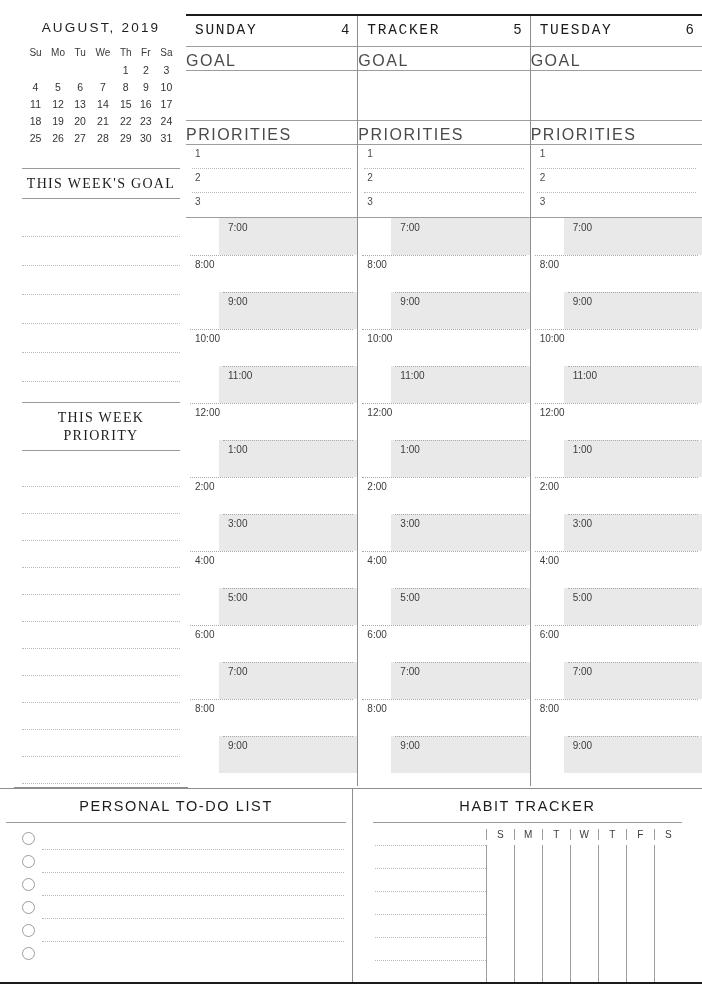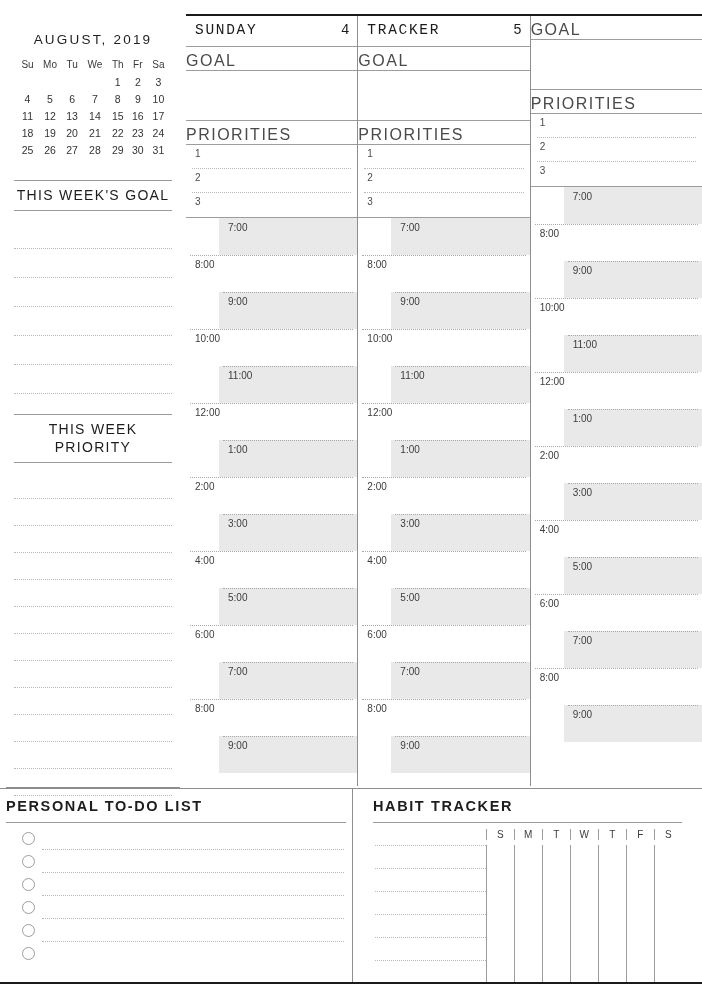--- a/index.html
+++ b/index.html
@@ -18,23 +18,23 @@
 
   
   .dotline {
     border-bottom: 1px dotted #b9b9b9;
     height: 0;
   }
 
   
   .sidebar {
     position: absolute;
-    left: 0; top: 0;
+    left: 8px; top: 0;
     width: 186px; height: 788px;
-    padding: 12px 8px;
+    padding: 0 8px;
   }
   .cal-title {
     text-align: center;
     font-size: 13.5px;
     letter-spacing: 2.2px;
     color: #1f1f1f;
     margin-top: 20px;
   }
   table.mini-cal {
     width: 152px;
@@ -56,20 +56,21 @@
     color: #333;
     font-size: 10.5px;
   }
 
   .side-sec { margin-top: 14px; padding: 0 6px; }
   .side-sec .hdr {
     border-top: 1.5px solid #9a9a9a;
     border-bottom: 1.5px solid #9a9a9a;
     padding: 5px 0 6px 0;
     text-align: center;
+    font-family: Liberation Serif, serif;
   }
   .side-sec .hdr span {
     font-size: 14px;
     letter-spacing: 1.3px;
     color: #1d1d1d;
   }
   .lines { margin-top: 9px; }
   .lines .dotline { margin-bottom: 0; }
   .line-slot { height: 28px; }
   .line-slot-sm { height: 26px; }
@@ -168,23 +169,23 @@
     position: relative;
     padding: 0 6px;
   }
   .bottom-right {
     flex: 1;
     position: relative;
     border-left: 1px solid #8e8e8e;
     padding: 0 20px;
   }
   .bottom-title {
+    text-align: center;
     padding: 8px 0 7px 0;
     border-bottom: 1.5px solid #9a9a9a;
-    font-weight: bold;
   }
   .bottom-title span {
     font-size: 14.5px;
     letter-spacing: 1.6px;
     color: #1d1d1d;
   }
 
   .todo-rows { padding-top: 4px; }
   .todo-row {
     height: 23px;
@@ -430,20 +431,24 @@
           <div class="hour-row"><div class="dotline"></div><span>4:00</span></div>
           <div class="hour-row shaded"><div class="dotline"></div><span>5:00</span></div>
           <div class="hour-row"><div class="dotline"></div><span>6:00</span></div>
           <div class="hour-row shaded"><div class="dotline"></div><span>7:00</span></div>
           <div class="hour-row"><div class="dotline"></div><span>8:00</span></div>
           <div class="hour-row shaded"><div class="dotline"></div><span>9:00</span></div>
         </div>
       </div>
 
       <div class="day-col">
+        <div class="day-head">
+          <span class="day-name">TUESDAY</span>
+          <span class="day-num">6</span>
+        </div>
         <div class="band-label">GOAL</div>
         <div class="goal-box"></div>
         <div class="band-label">PRIORITIES</div>
         <div class="prio-list">
           <div class="prio-row"><span>1</span><div class="dotline"></div></div>
           <div class="prio-row"><span>2</span><div class="dotline"></div></div>
           <div class="prio-row last"><span>3</span></div>
         </div>
         <div class="hours">
           <div class="hour-row shaded first"><span>7:00</span></div>

